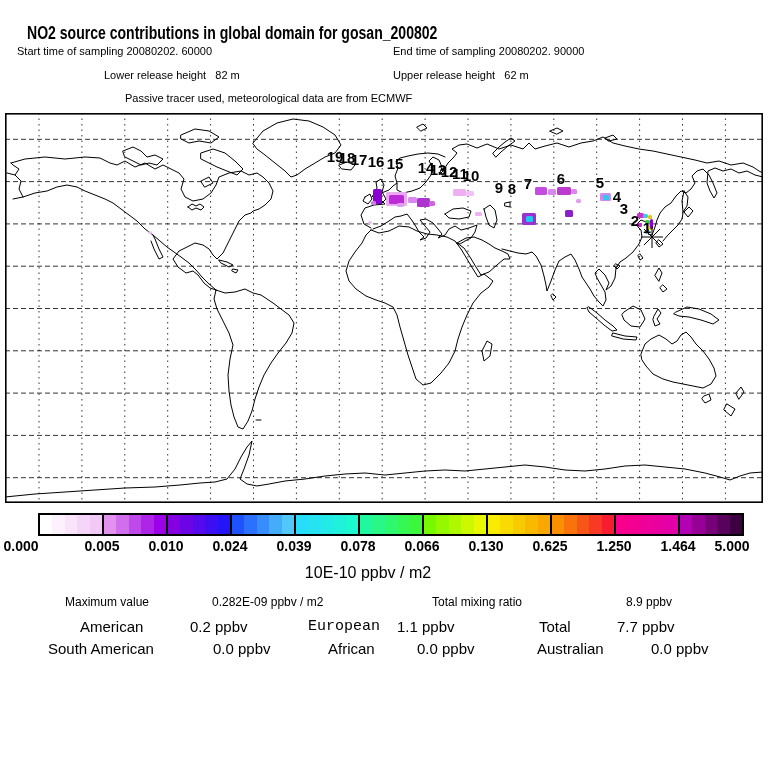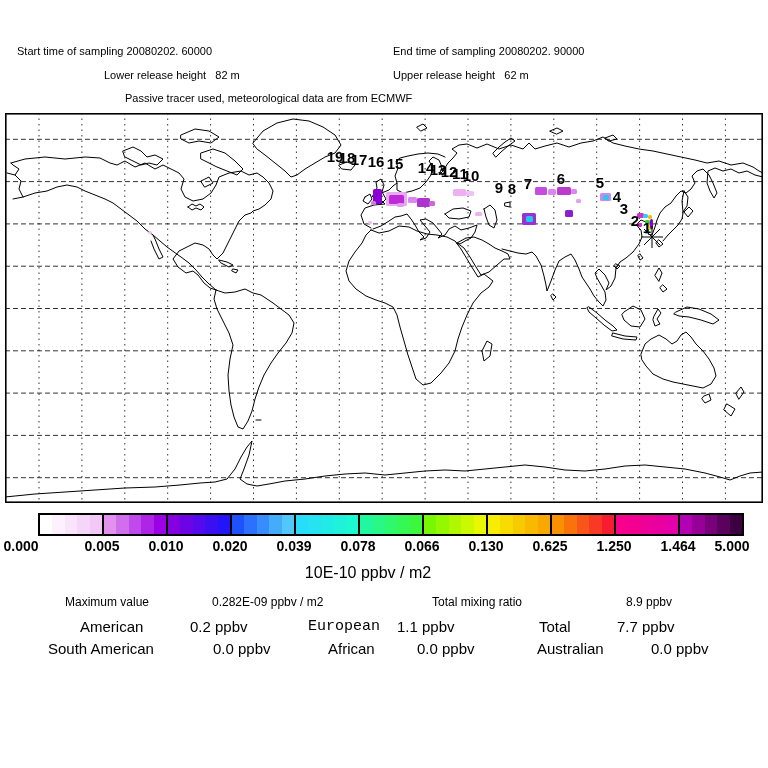--- a/index.html
+++ b/index.html
@@ -23,20 +23,23 @@
   #cbar .seg{height:100%;flex:1 1 0;border-right:2px solid #000;box-sizing:border-box;}
   #cbar .seg:last-child{border-right:none;}
   #cbarlabels{position:absolute;left:0;top:538px;width:768px;height:18px;}
   #cbarlabels span{position:absolute;font-size:14px;font-weight:bold;transform:translateX(-50%);white-space:pre;}
 </style>
 </head>
 <body>
 
 <div id="page">
 
+  <div class="abs" style="left:9px;top:6px;">
+    <span class="title">NO2 source contributions in global domain for gosan_200802</span>
+  </div>
   <div class="abs hdr" style="left:17px;top:37px;">Start time of sampling 20080202. 60000</div>
   <div class="abs hdr" style="left:393px;top:37px;">End time of sampling 20080202. 90000</div>
   <div class="abs hdr" style="left:104px;top:61px;">Lower release height   82 m</div>
   <div class="abs hdr" style="left:393px;top:61px;">Upper release height   62 m</div>
   <div class="abs hdr" style="left:125px;top:84px;">Passive tracer used, meteorological data are from ECMWF</div>
 
   <svg id="map" width="758" height="390" viewBox="0 0 758 390">
     <g id="grid">
         <line x1="34" y1="0" x2="34" y2="390" class="gv"></line>
         <line x1="76.9" y1="0" x2="76.9" y2="390" class="gv"></line>
@@ -194,21 +197,21 @@
       <div class="seg" style="background: linear-gradient(90deg, rgb(120, 248, 0) 0%, rgb(120, 248, 0) 20%, rgb(148, 248, 0) 20%, rgb(148, 248, 0) 40%, rgb(176, 248, 0) 40%, rgb(176, 248, 0) 60%, rgb(204, 248, 0) 60%, rgb(204, 248, 0) 80%, rgb(232, 248, 0) 80%, rgb(232, 248, 0) 100%);"></div>
       <div class="seg" style="background: linear-gradient(90deg, rgb(248, 236, 0) 0%, rgb(248, 236, 0) 20%, rgb(248, 219, 0) 20%, rgb(248, 219, 0) 40%, rgb(248, 202, 0) 40%, rgb(248, 202, 0) 60%, rgb(248, 185, 0) 60%, rgb(248, 185, 0) 80%, rgb(248, 168, 0) 80%, rgb(248, 168, 0) 100%);"></div>
       <div class="seg" style="background: linear-gradient(90deg, rgb(248, 144, 0) 0%, rgb(248, 144, 0) 20%, rgb(248, 115, 12) 20%, rgb(248, 115, 12) 40%, rgb(248, 86, 24) 40%, rgb(248, 86, 24) 60%, rgb(248, 57, 36) 60%, rgb(248, 57, 36) 80%, rgb(248, 28, 48) 80%, rgb(248, 28, 48) 100%);"></div>
       <div class="seg" style="background: linear-gradient(90deg, rgb(248, 0, 140) 0%, rgb(248, 0, 140) 20%, rgb(243, 0, 147) 20%, rgb(243, 0, 147) 40%, rgb(238, 0, 154) 40%, rgb(238, 0, 154) 60%, rgb(233, 0, 161) 60%, rgb(233, 0, 161) 80%, rgb(228, 0, 168) 80%, rgb(228, 0, 168) 100%);"></div>
       <div class="seg" style="background: linear-gradient(90deg, rgb(180, 0, 180) 0%, rgb(180, 0, 180) 20%, rgb(150, 0, 151) 20%, rgb(150, 0, 151) 40%, rgb(120, 0, 122) 40%, rgb(120, 0, 122) 60%, rgb(90, 0, 93) 60%, rgb(90, 0, 93) 80%, rgb(60, 0, 64) 80%, rgb(60, 0, 64) 100%);"></div>
     </div>
   <div id="cbarlabels">
       <span style="left: 21px;">0.000</span>
       <span style="left: 102px;">0.005</span>
       <span style="left: 166px;">0.010</span>
-      <span style="left: 230px;">0.020</span>
+      <span style="left: 230px;">0.024</span>
       <span style="left: 294px;">0.039</span>
       <span style="left: 358px;">0.078</span>
       <span style="left: 422px;">0.066</span>
       <span style="left: 486px;">0.130</span>
       <span style="left: 550px;">0.625</span>
       <span style="left: 614px;">1.250</span>
       <span style="left: 678px;">1.464</span>
       <span style="left: 732px;">5.000</span>
     </div>
   <div class="abs unit" style="left:368px;top:564px;">10E-10 ppbv / m2</div>

